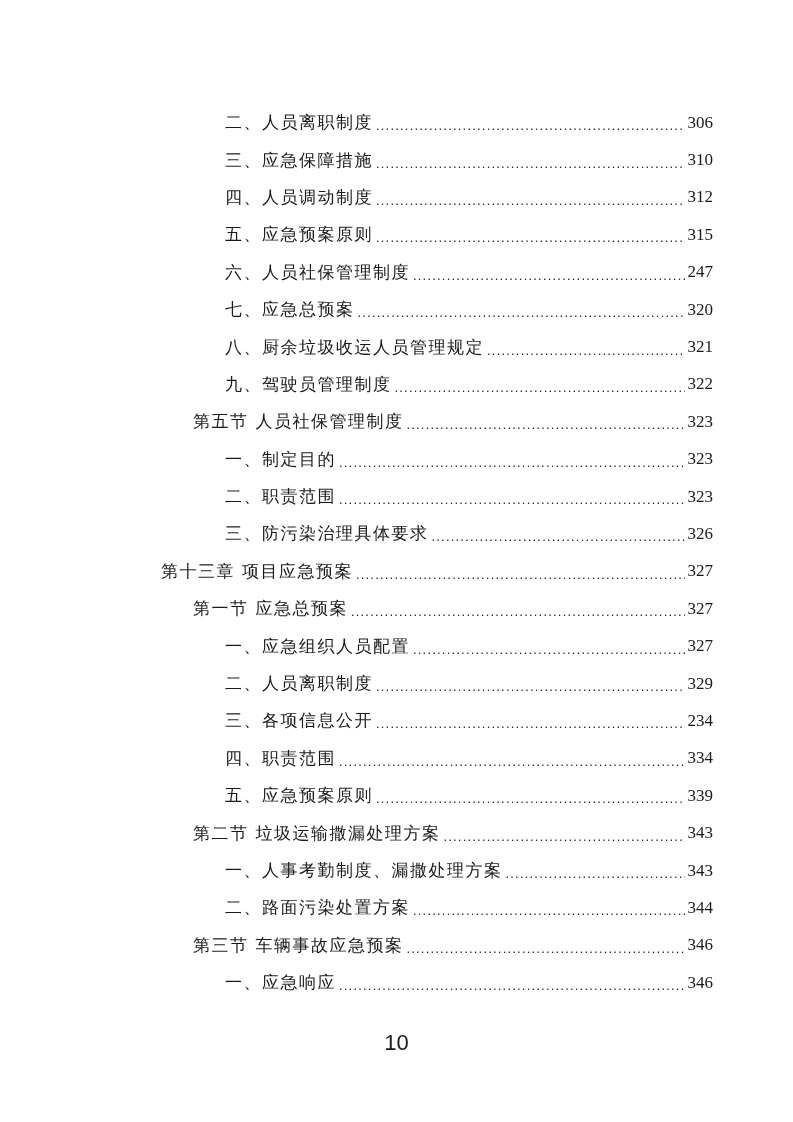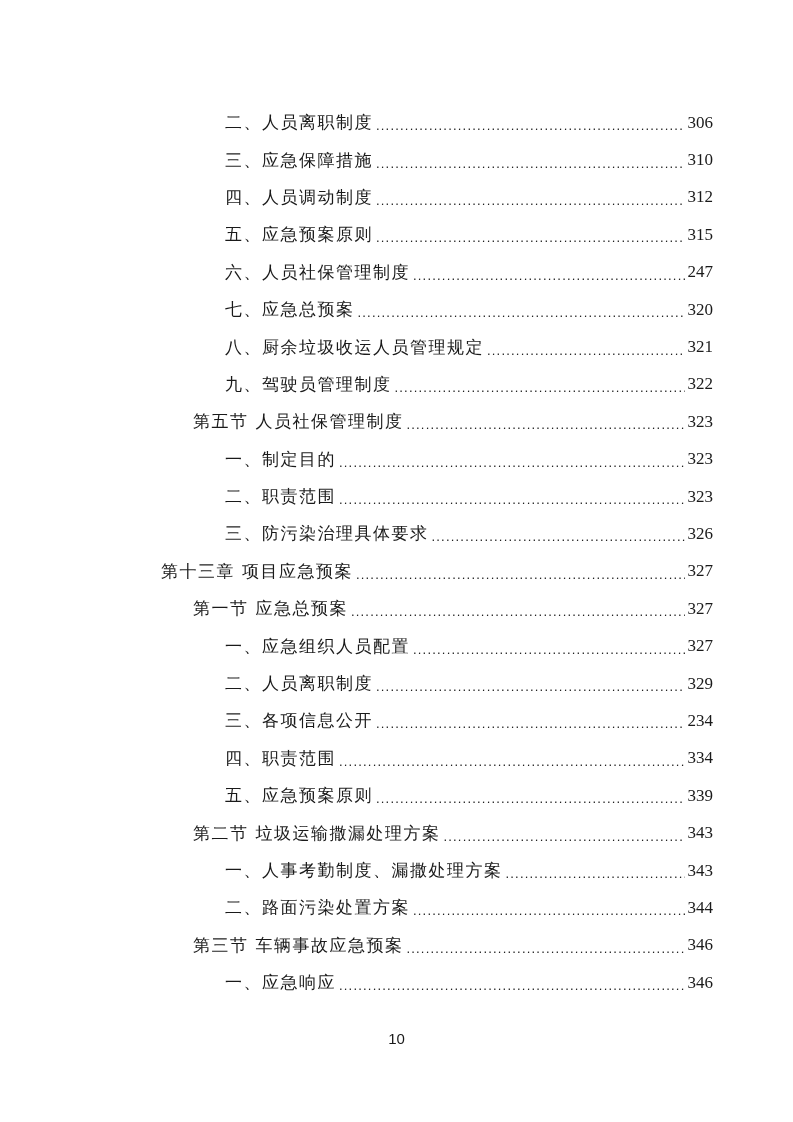--- a/index.html
+++ b/index.html
@@ -11,21 +11,21 @@
   .row.lvl1 { padding-left: 121px; text-align: right; }
   .row.lvl2 { padding-left: 153px; }
   .row.lvl3 { padding-left: 185px; }
   .title { white-space: nowrap; letter-spacing: 1.5px; }
   .leader { flex: 1; margin: 0 3px; overflow: hidden; white-space: nowrap;
             font-family: "Liberation Sans", sans-serif; font-size: 13px;
             color: #222; letter-spacing: 1.2px; position: relative; top: 3px; }
   .leader::before { content: "......................................................................................................................................................................................................"; }
   .page { white-space: nowrap; font-family: Liberation Serif, serif; font-size: 17px; }
   .footer { position: absolute; top: 1030px; left: 0; width: 793px; text-align: center;
-            font-family: "Liberation Sans", sans-serif; font-size: 15px; }
+            font-family: "Liberation Sans", sans-serif; font-size: 22px; }
 </style>
 </head>
 <body>
 
 <div class="toc">
   <div class="row lvl3">
       <span class="title">二、人员离职制度</span>
       <span class="leader"></span>
       <span class="page">306</span>
     </div>

